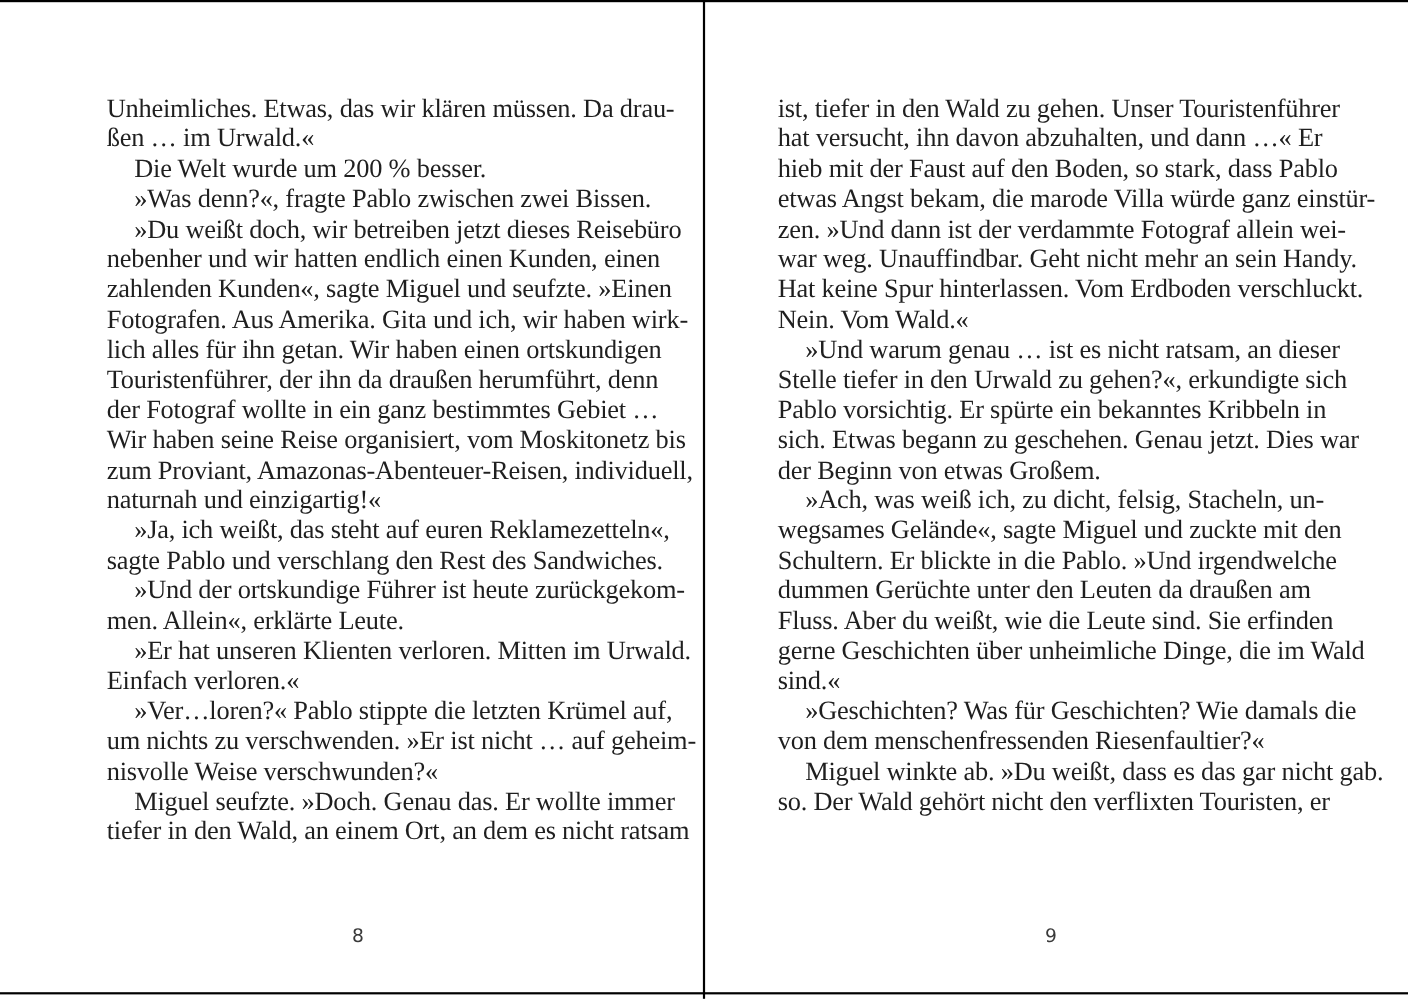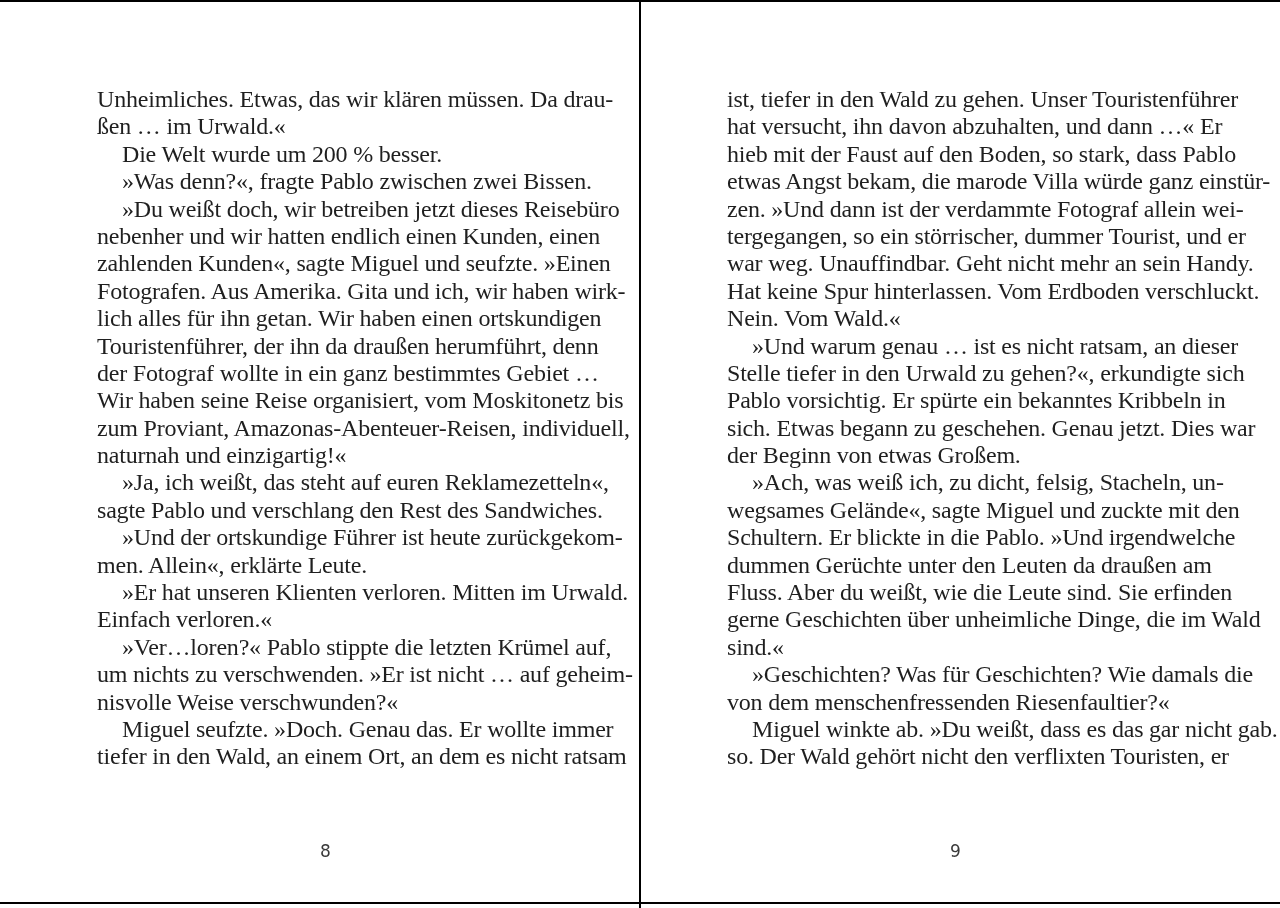--- a/index.html
+++ b/index.html
@@ -17,21 +17,21 @@
   .rule-top { top: 0; }
   .rule-bottom { top: 902px; }
   .divider-v {
     position: absolute; left: 639px; top: 0; width: 2px; height: 908px;
     background: #000000;
   }
   .text-block {
     position: absolute; top: 86px; width: 457px;
   }
   .text-block.left  { left: 97px; }
-  .text-block.right { left: 727px; }
+  .text-block.right { left: 707px; }
   .line {
     font-size: 24px;
     line-height: 27.4px;
     height: 27.4px;
     color: #1f1f1f;
     letter-spacing: -0.2px;
     white-space: nowrap;
     text-align: justify;
     text-align-last: justify;
   }
@@ -85,21 +85,20 @@
   <div class="line i">Miguel seufzte. »Doch. Genau das. Er wollte immer</div>
   <div class="line">tiefer in den Wald, an einem Ort, an dem es nicht ratsam</div>
 </div>
 
 <div class="text-block right">
   <div class="line">ist, tiefer in den Wald zu gehen. Unser Touristenführer</div>
   <div class="line">hat versucht, ihn davon abzuhalten, und dann …« Er</div>
   <div class="line">hieb mit der Faust auf den Boden, so stark, dass Pablo</div>
   <div class="line">etwas Angst bekam, die marode Villa würde ganz einstür-</div>
   <div class="line">zen. »Und dann ist der verdammte Fotograf allein wei-</div>
-  <div class="line">tergegangen, so ein störrischer, dummer Tourist, und er</div>
   <div class="line">war weg. Unauffindbar. Geht nicht mehr an sein Handy.</div>
   <div class="line">Hat keine Spur hinterlassen. Vom Erdboden verschluckt.</div>
   <div class="line e">Nein. Vom Wald.«</div>
   <div class="line i">»Und warum genau … ist es nicht ratsam, an dieser</div>
   <div class="line">Stelle tiefer in den Urwald zu gehen?«, erkundigte sich</div>
   <div class="line">Pablo vorsichtig. Er spürte ein bekanntes Kribbeln in</div>
   <div class="line">sich. Etwas begann zu geschehen. Genau jetzt. Dies war</div>
   <div class="line e">der Beginn von etwas Großem.</div>
   <div class="line i">»Ach, was weiß ich, zu dicht, felsig, Stacheln, un-</div>
   <div class="line">wegsames Gelände«, sagte Miguel und zuckte mit den</div>

